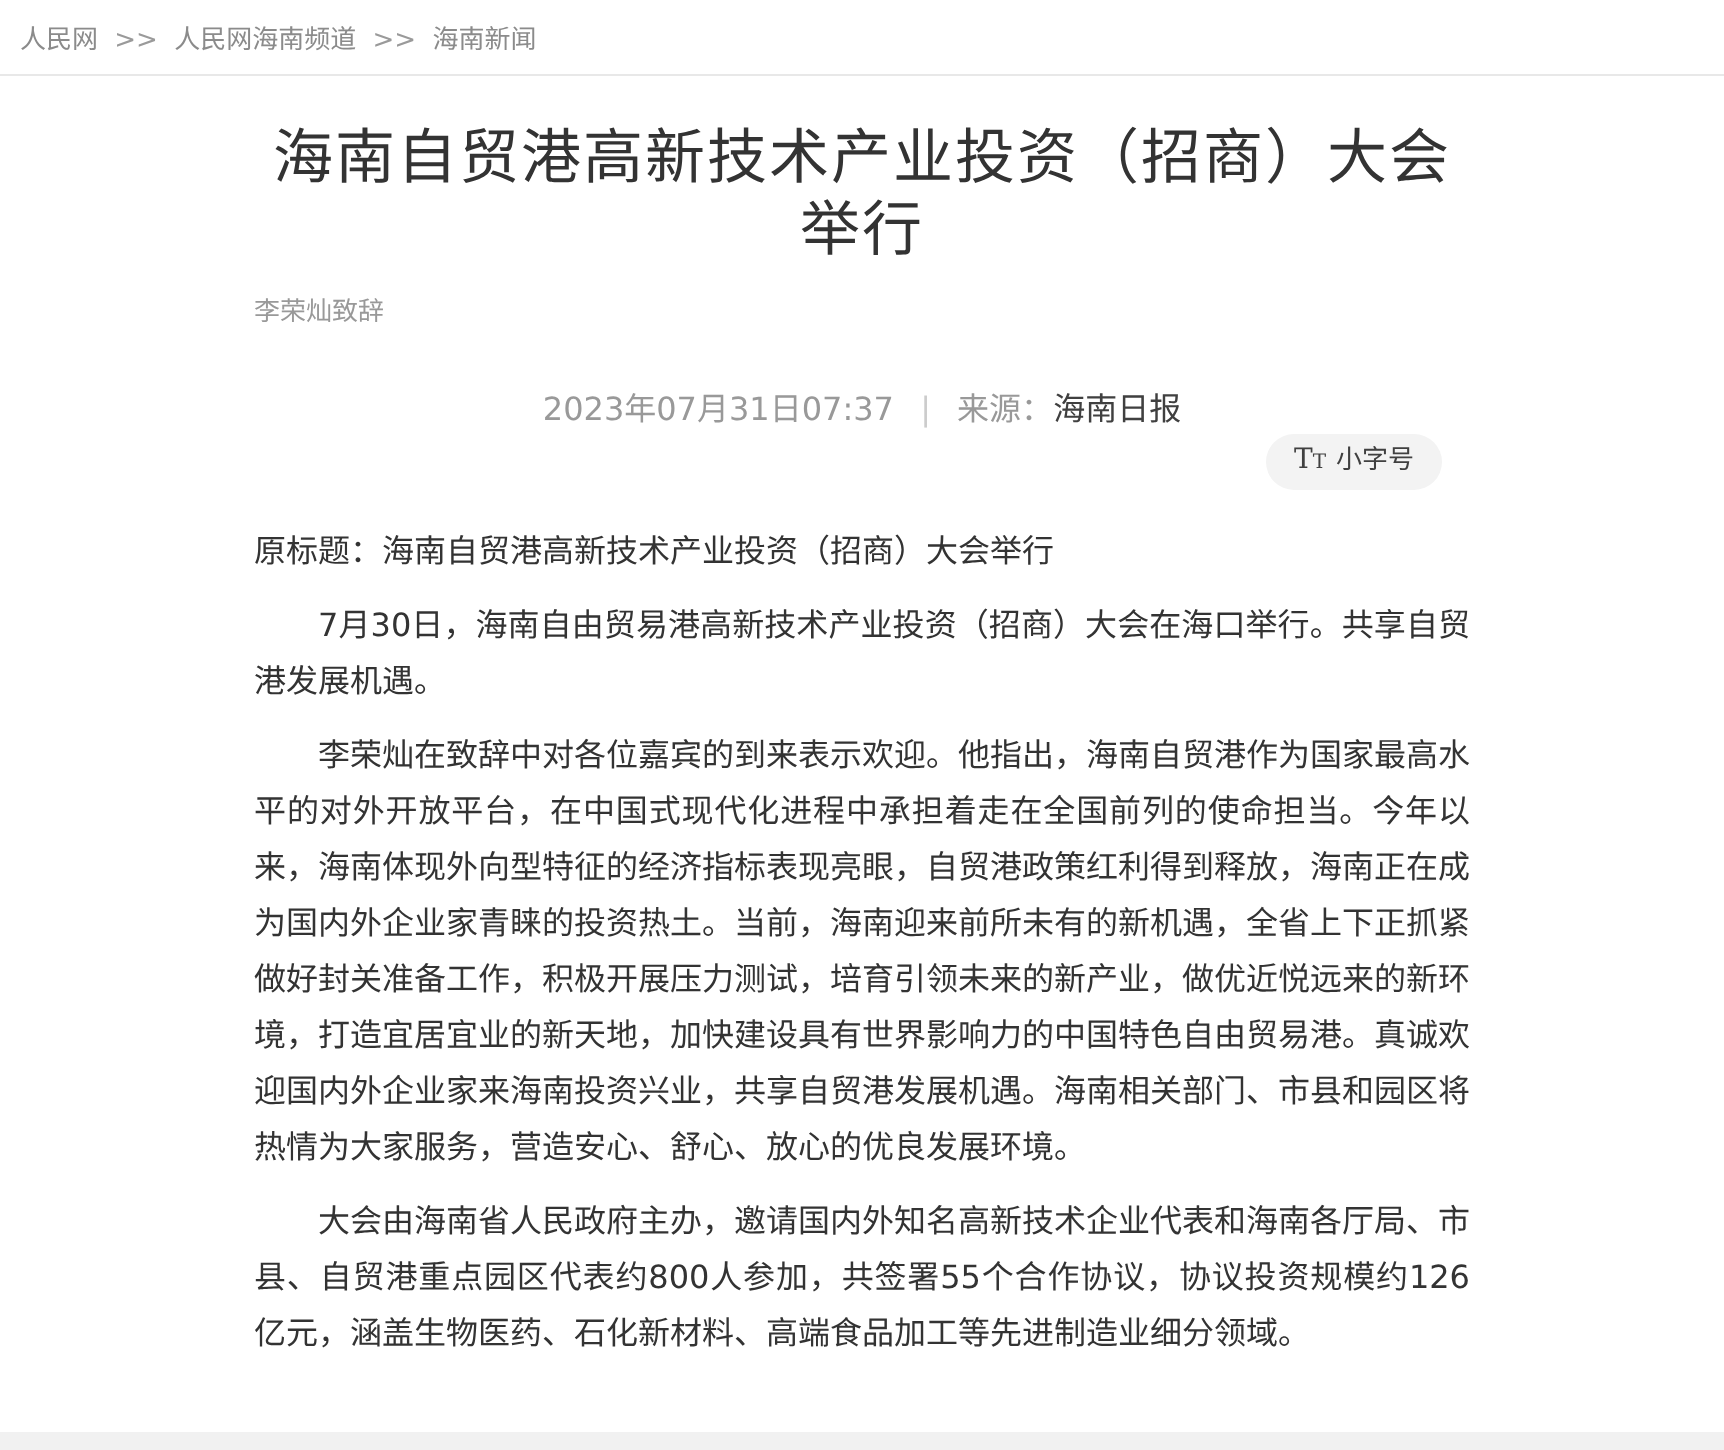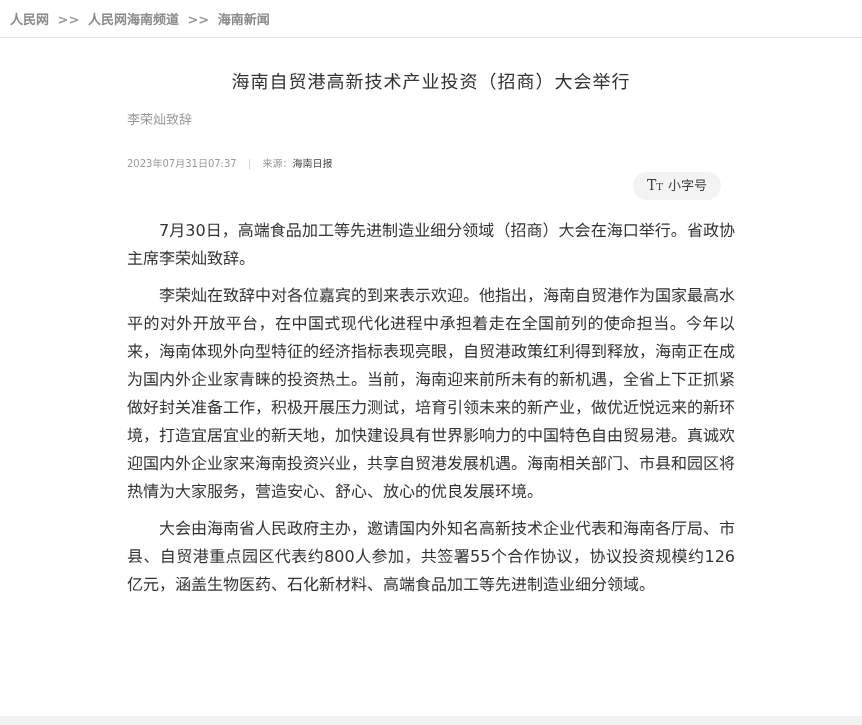--- a/index.html
+++ b/index.html
@@ -11,47 +11,47 @@
     font-family: "DejaVu Sans", "Liberation Sans", sans-serif;
     position: relative;
     overflow: hidden;
   }
   .breadcrumb {
     padding: 9px 0 9px 10px;
     font-size: 13px;
     color: #8b8b8b;
     border-bottom: 1px solid #e8e8e8;
     white-space: nowrap;
-    font-weight: bold;
   }
   .breadcrumb .crumb { cursor: pointer; }
   .breadcrumb .sep { margin: 0 4px; color: #9a9a9a; }
   .content {
     width: 608px;
     margin: 0 auto;
   }
   .article-title {
-    font-size: 18px;
+    font-size: 30px;
     font-weight: 400;
     color: #333333;
     text-align: center;
     margin: 26px 0 0 0;
     line-height: 36px;
     letter-spacing: 1px;
+    font-family: Liberation Mono, monospace;
   }
   .article-subtitle {
     text-align: left;
     color: #999999;
     font-size: 13px;
     margin-top: 9px;
   }
   .article-meta {
-    text-align: left;
+    text-align: center;
     color: #999999;
-    font-size: 10px;
+    font-size: 16px;
     margin-top: 27px;
   }
   .article-meta .pipe { margin: 0 8px; color: #cccccc; }
   .article-meta .source-name { color: #404040; }
   .toolbar {
     display: flex;
     justify-content: flex-end;
     margin-top: 2px;
     padding-right: 14px;
   }
@@ -120,21 +120,22 @@
     <span class="fontsize-pill">
       <span class="t-icon">
           <span class="t-big">T</span>
           <span class="t-small">T</span>
         </span>
       <span>小字号</span>
     </span>
   </div>
 
   <div class="article-body">
-    <p>7月30日，高端食品加工等先进制造业细分领域（招商）大会在海口举行。省政协主席李荣灿致辞。</p>
+    <p class="original-title">原标题：海南自贸港高新技术产业投资（招商）大会举行</p>
+    <p>7月30日，海南自由贸易港高新技术产业投资（招商）大会在海口举行。共享自贸港发展机遇。</p>
     <p>李荣灿在致辞中对各位嘉宾的到来表示欢迎。他指出，海南自贸港作为国家最高水平的对外开放平台，在中国式现代化进程中承担着走在全国前列的使命担当。今年以来，海南体现外向型特征的经济指标表现亮眼，自贸港政策红利得到释放，海南正在成为国内外企业家青睐的投资热土。当前，海南迎来前所未有的新机遇，全省上下正抓紧做好封关准备工作，积极开展压力测试，培育引领未来的新产业，做优近悦远来的新环境，打造宜居宜业的新天地，加快建设具有世界影响力的中国特色自由贸易港。真诚欢迎国内外企业家来海南投资兴业，共享自贸港发展机遇。海南相关部门、市县和园区将热情为大家服务，营造安心、舒心、放心的优良发展环境。</p>
     <p>大会由海南省人民政府主办，邀请国内外知名高新技术企业代表和海南各厅局、市县、自贸港重点园区代表约800人参加，共签署55个合作协议，协议投资规模约126亿元，涵盖生物医药、石化新材料、高端食品加工等先进制造业细分领域。</p>
 
   </div>
 
 </div>
 
 <div class="footer-strip"></div>
 
 </body></html>

